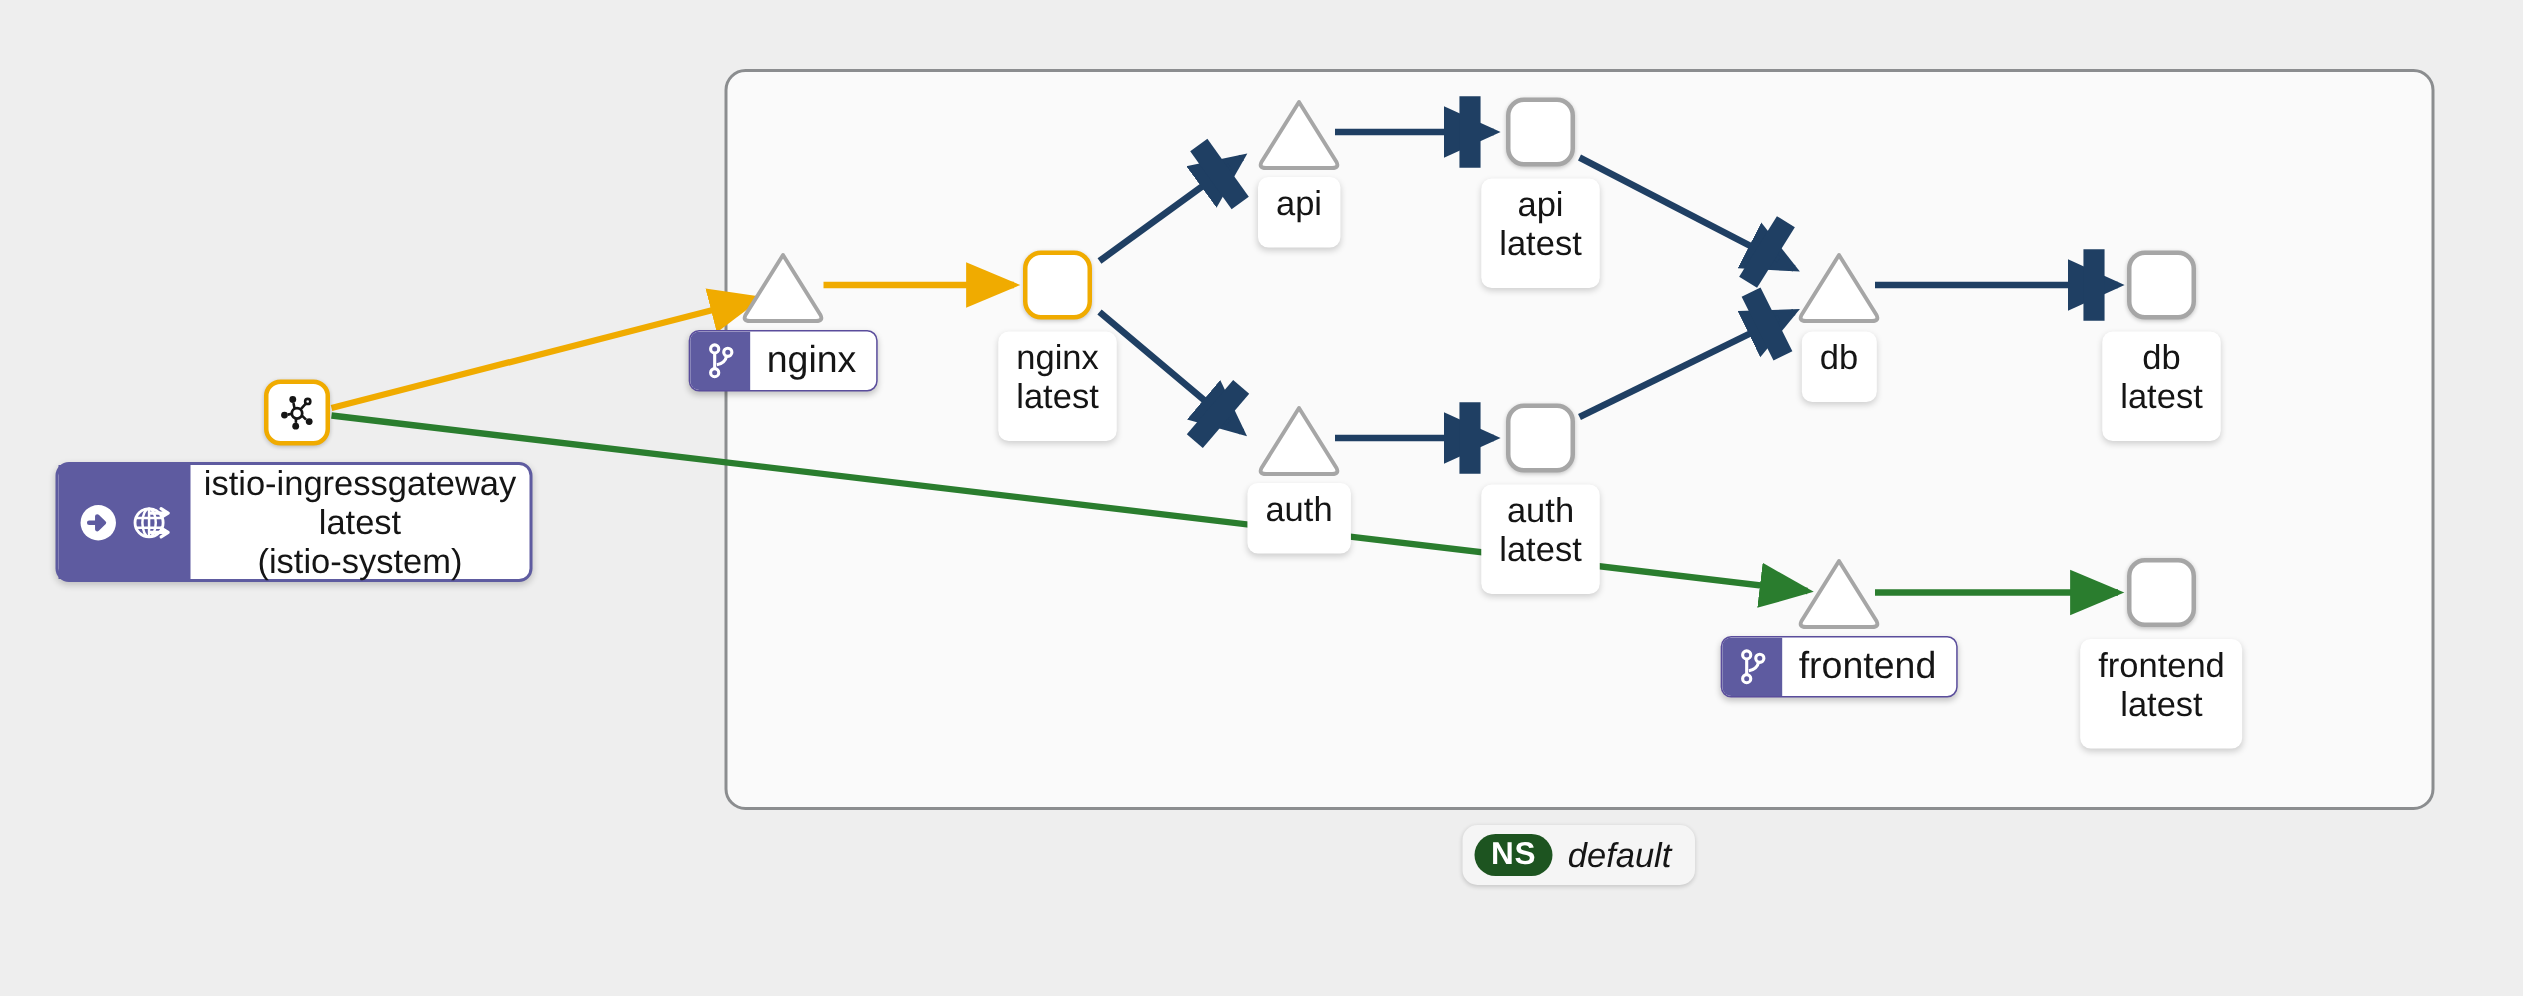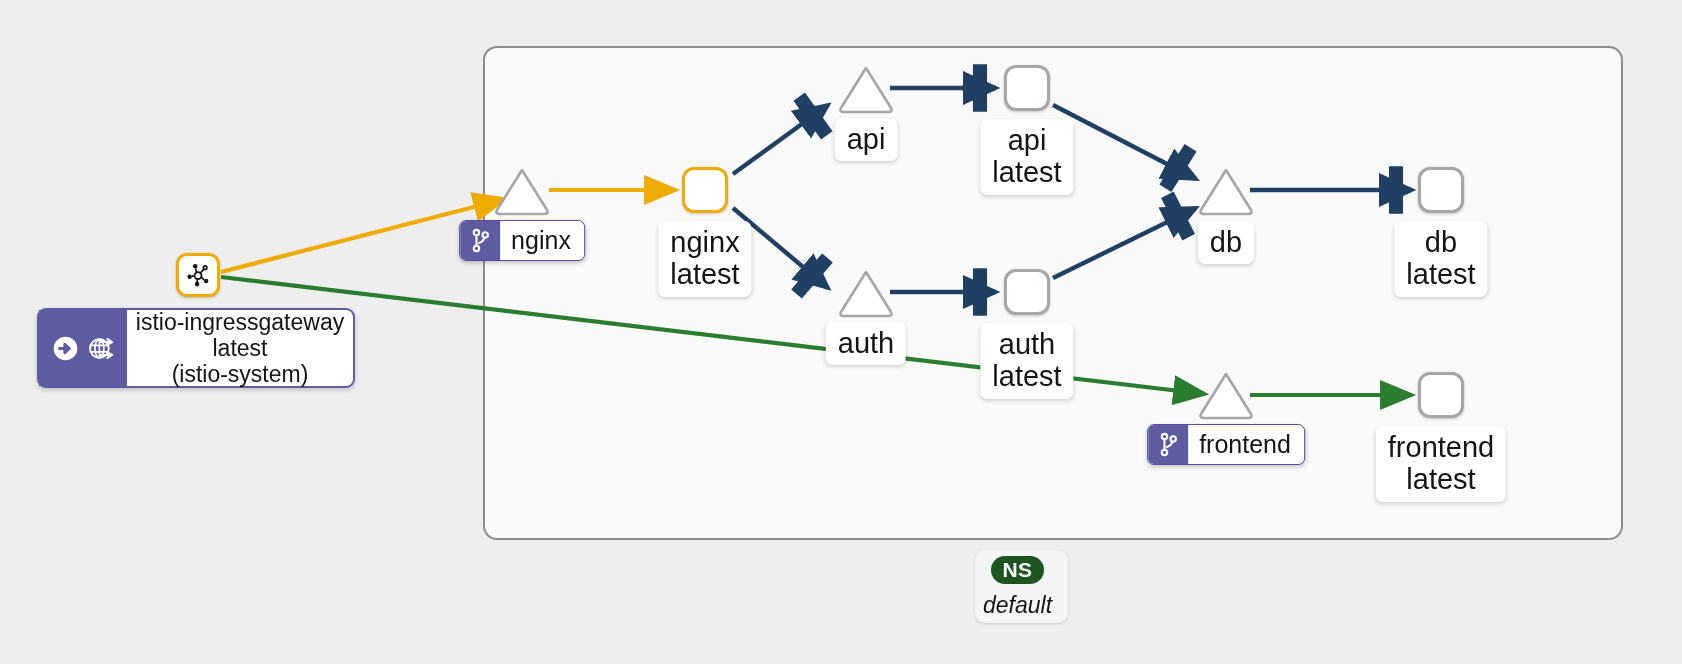--- a/index.html
+++ b/index.html
@@ -33,21 +33,20 @@
     left: 975px;
     top: 550px;
     display: flex;
     align-items: center;
     gap: 10px;
     background: #f5f5f5;
     border-radius: 10px;
     padding: 6px 16px 6px 8px;
     box-shadow: 0 1px 3px rgba(0,0,0,0.16);
     box-sizing: border-box;
-    flex-direction: column;
   }
   #ns-badge .ns-pill {
     background: #1d5420;
     color: #ffffff;
     font-size: 21px;
     font-weight: bold;
     letter-spacing: 0.5px;
     border-radius: 14px;
     padding: 3px 11px 4px 11px;
     line-height: 1;
@@ -83,22 +82,22 @@
   }
   .box-node.gray   { border: 3px solid #a6a6a6; }
   .box-node.orange { border: 3px solid #f0ab00; }
 
   
   .chip {
     position: absolute;
     transform: translate(-50%, 0);
     background: #ffffff;
     border-radius: 7px;
-    padding: 5px 12px 6px 12px;
-    font-size: 29px;
+    padding: 5px 12px 16px 12px;
+    font-size: 23px;
     line-height: 1.12;
     color: #151515;
     text-align: center;
     white-space: pre;
     box-shadow: 0 2px 4px rgba(0,0,0,0.17);
     box-sizing: border-box;
   }
   .chip-ver {
     position: absolute;
     transform: translate(-50%, 0);

